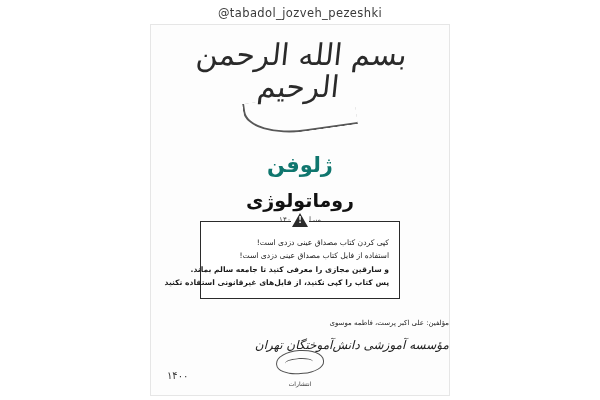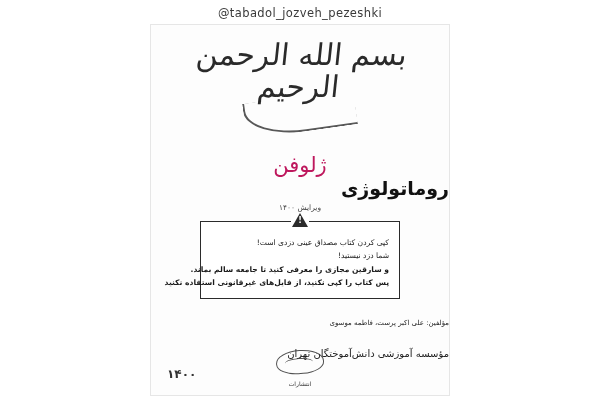--- a/index.html
+++ b/index.html
@@ -81,31 +81,30 @@
   
   .titles {
     position: absolute;
     top: 128px;
     left: 0;
     width: 100%;
     text-align: center;
   }
   .title-main {
     font-size: 21px;
-    font-weight: normal;
-    color: #be185d;
+    font-weight: bold;
+    color: #0f766e;
     letter-spacing: 2px;
-    margin-bottom: 0;
+    margin-bottom: 12px;
   }
   .title-sub {
     font-size: 19px;
     font-weight: bold;
     color: #111;
     letter-spacing: 1px;
-    text-align: right;
   }
   .edition {
     font-size: 7.5px;
     color: #444;
     margin-top: 4px;
   }
   
   .notice {
     position: absolute;
     top: 196px;
@@ -163,24 +162,25 @@
     left: 0;
     width: 100%;
     text-align: right;
   }
   .credit-line {
     font-size: 7px;
     color: #222;
     line-height: 1.9;
   }
   .publisher {
-    font-size: 10px;
+    font-size: 12px;
     color: #222;
-    margin-top: 14px;
+    margin-top: 4px;
     line-height: 1.9;
+    font-style: italic;
   }
   
   .logo-area {
     position: absolute;
     bottom: 8px;
     left: 0;
     width: 100%;
     text-align: center;
   }
   .logo-mark {
@@ -205,23 +205,22 @@
   }
   .logo-caption {
     font-size: 6px;
     color: #333;
     margin-top: 2px;
   }
   .year {
     position: absolute;
     bottom: 14px;
     left: 16px;
-    font-size: 12px;
+    font-size: 10px;
     color: #333;
-    font-weight: bold;
   }
 </style>
 </head>
 <body>
 
 <div class="page">
 
   <div class="watermark">@tabadol_jozveh_pezeshki</div>
 
   <div class="cover">
@@ -238,21 +237,21 @@
         <div class="edition">ویرایش ۱۴۰۰</div>
       </div>
 
       <div class="notice">
         <div class="notice-badge">
           <div class="tri">
               <span class="bang">!</span>
             </div>
         </div>
         <div class="notice-line">کپی کردن کتاب مصداق عینی دزدی است!</div>
-        <div class="notice-line">شما دزد نیستید!</div>
+        <div class="notice-line">استفاده از فایل کتاب مصداق عینی دزدی است!</div>
         <div class="notice-line bold">و سارقین مجازی را معرفی کنید تا جامعه سالم بماند.</div>
         <div class="notice-line bold">پس کتاب را کپی نکنید، از فایل‌های غیرقانونی استفاده نکنید</div>
       </div>
 
       <div class="credits">
         <div class="credit-line">مؤلفین: علی اکبر پرست، فاطمه موسوی</div>
         <div class="publisher">مؤسسه آموزشی دانش‌آموختگان تهران</div>
       </div>
 
       <div class="logo-area">

